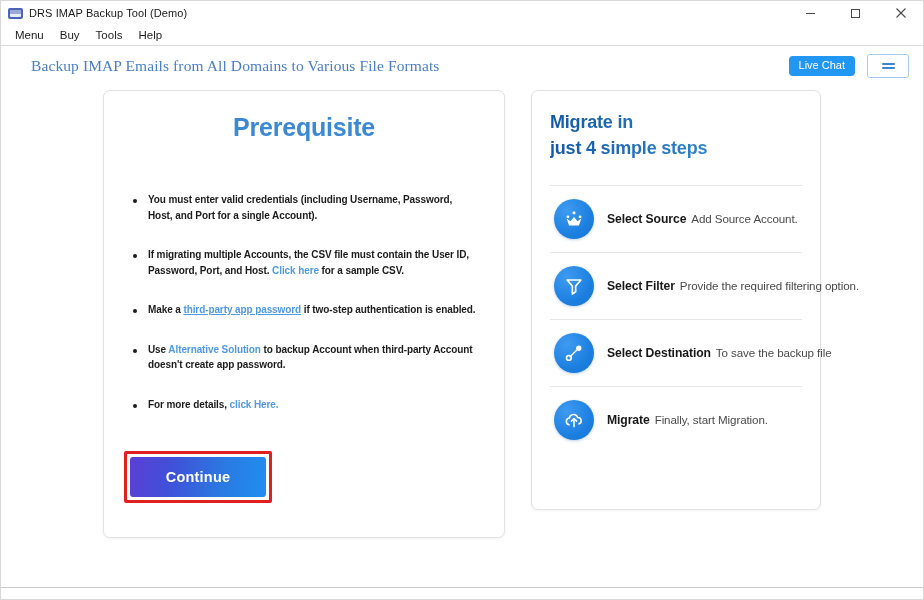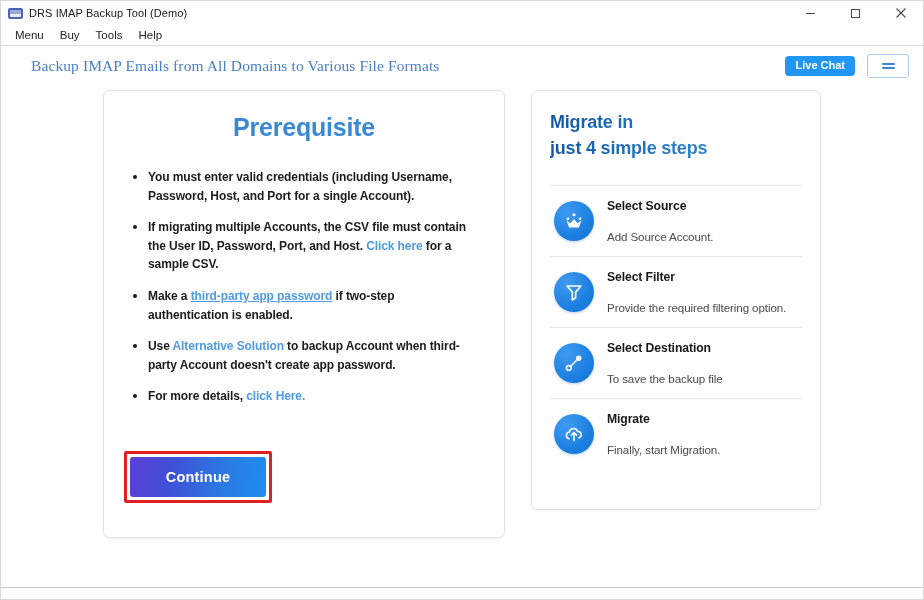--- a/index.html
+++ b/index.html
@@ -121,21 +121,21 @@
   .header-right {
     margin-left: auto;
     display: flex;
     align-items: center;
     gap: 12px;
   }
   .live-chat {
     background: #2196f3;
     color: #ffffff;
     font-size: 11px;
-    font-weight: bold;
+    font-weight: normal;
     padding: 4px 10px 5px;
     border-radius: 4px;
     border: none;
     cursor: pointer;
     line-height: 1;
     white-space: nowrap;
   }
   .hamburger-btn {
     width: 42px;
     height: 24px;
@@ -192,26 +192,27 @@
     letter-spacing: -0.2px;
     margin-bottom: 26px;
   }
   ul.prereq-list {
     list-style: none;
     padding: 0 8px 0 24px;
     margin: 0;
   }
   ul.prereq-list li {
     position: relative;
-    font-size: 12px;
+    font-size: 10px;
     line-height: 1.55;
     color: #1c1c1c;
     font-weight: bold;
     margin-bottom: 13px;
     letter-spacing: -0.1px;
+    margin-top: 24px;
   }
   ul.prereq-list li::before {
     content: "";
     position: absolute;
     left: -15px;
     top: 7px;
     width: 4px;
     height: 4px;
     border-radius: 50%;
     background: #1c1c1c;
@@ -283,21 +284,21 @@
     height: 40px;
     min-width: 40px;
     border-radius: 50%;
     background: radial-gradient(circle at 32% 28%, #3e9bf0 0%, #1c7fe0 62%, #1573d4 100%);
     display: flex;
     align-items: center;
     justify-content: center;
     box-shadow: 0 1px 3px rgba(20,90,170,0.28);
   }
   .step-icon svg { display: block; }
-  .step-text { display: flex; flex-direction: column; gap: 17px; min-width: 0; }
+  .step-text { display: flex; gap: 5px; min-width: 0; }
   .step-title {
     font-size: 12.2px;
     font-weight: bold;
     color: #181818;
     letter-spacing: -0.1px;
     white-space: nowrap;
   }
   .step-desc {
     font-size: 11.6px;
     color: #4b4b4b;

